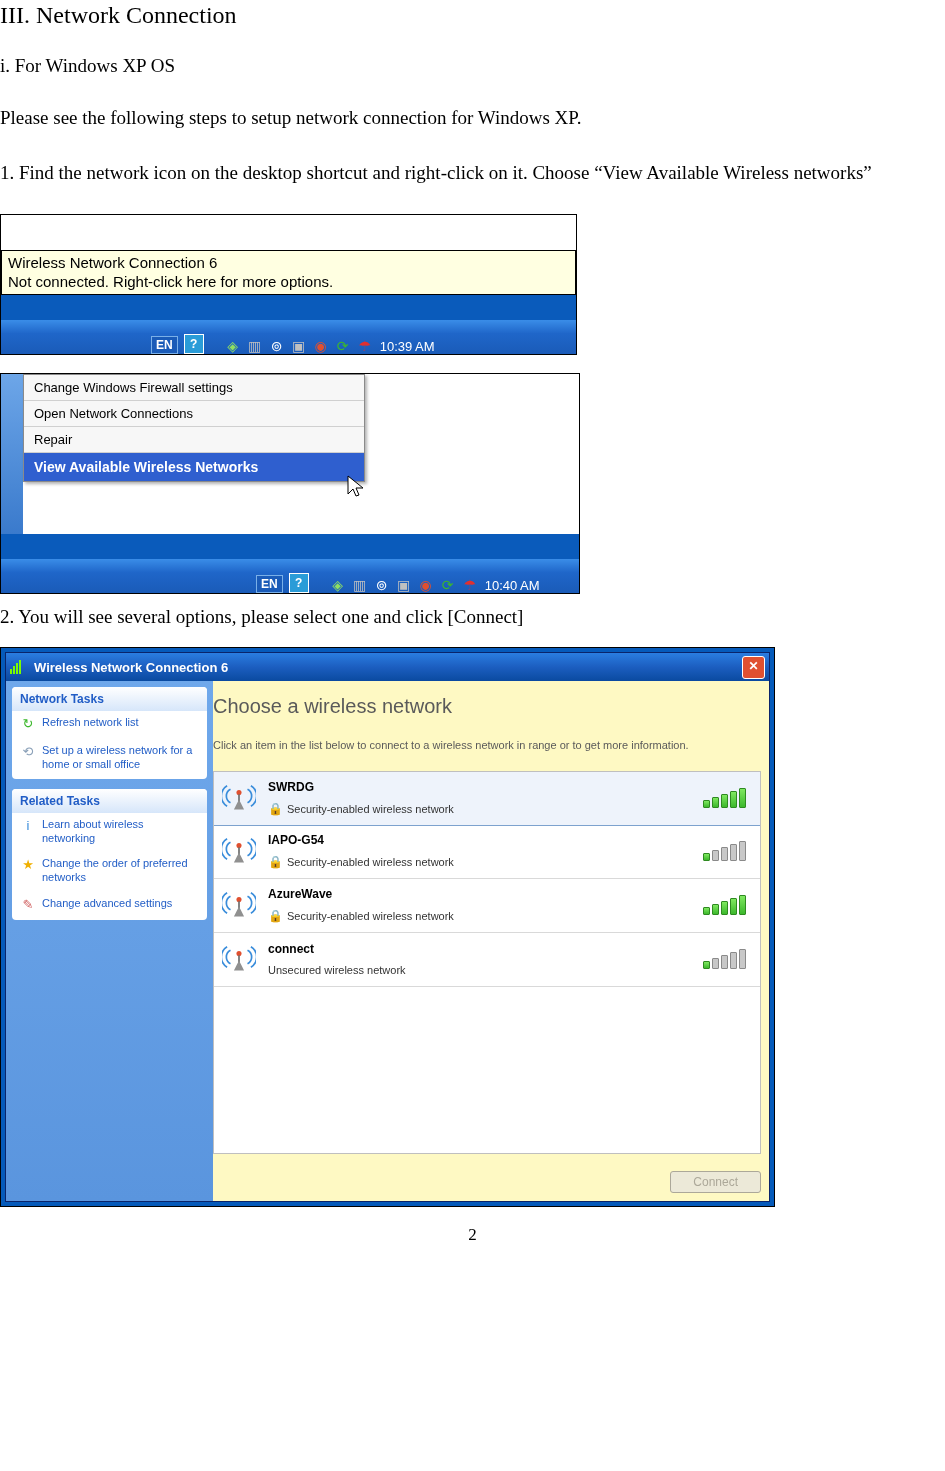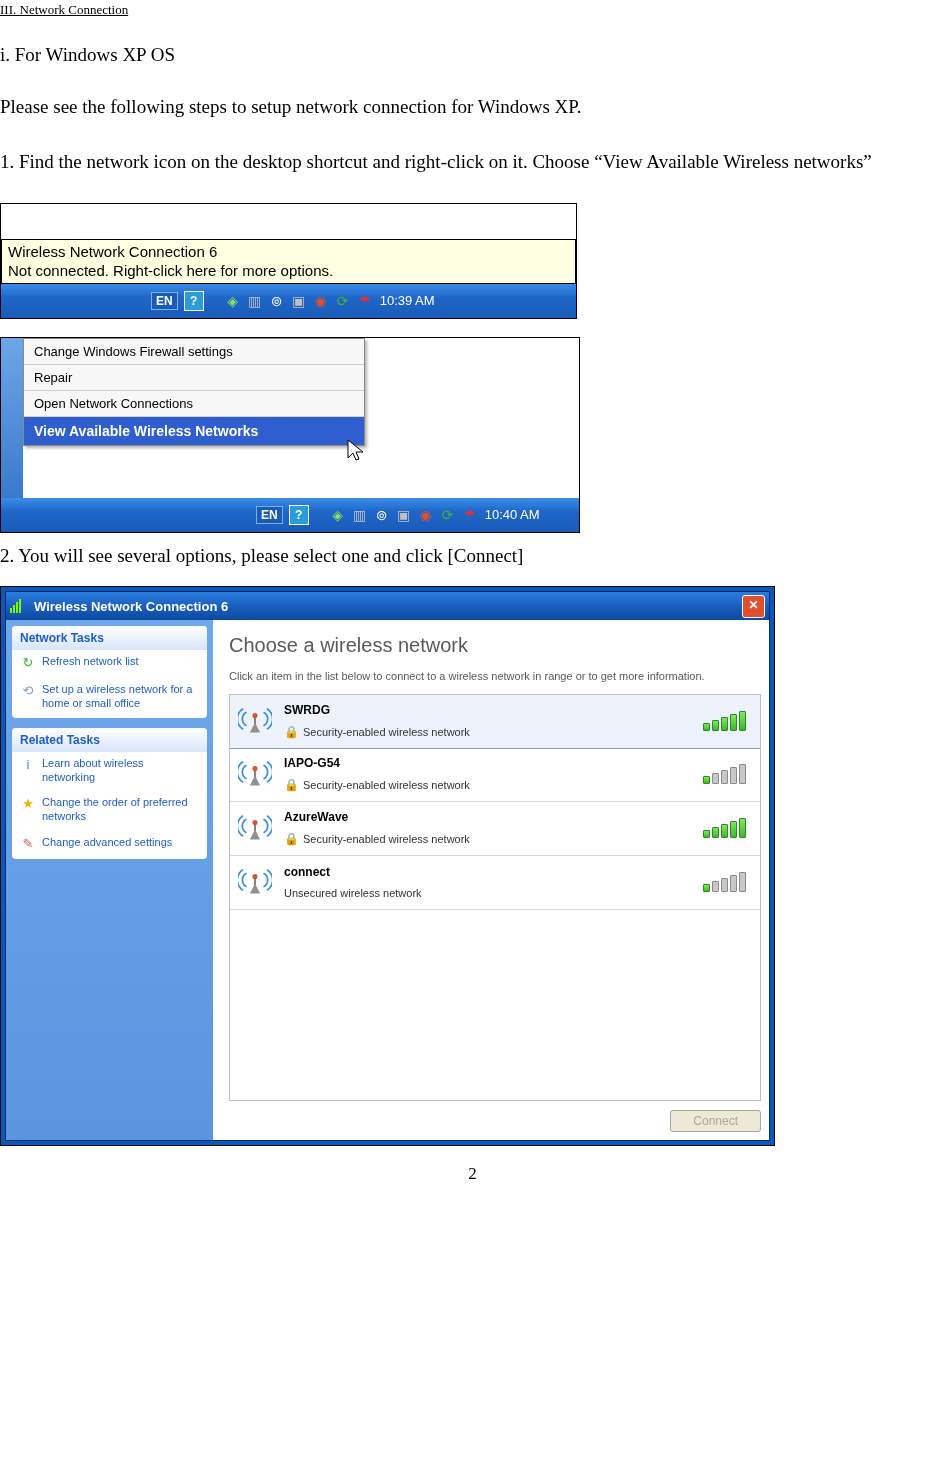--- a/index.html
+++ b/index.html
@@ -5,23 +5,22 @@
   body {
     font-family: "Times New Roman", serif;
     font-size: 18px;
     color: #000;
     margin: 0;
     padding: 0 8px 20px 0;
     width: 945px;
     background: #fff;
   }
   .section-title {
-    font-size: 13px;
+    font-size: 24px;
     margin: 2px 0 26px 0;
-    text-decoration: underline;
   }
   .sub-title {
     font-size: 19px;
     margin: 0 0 26px 0;
   }
   .body-text {
     font-size: 19px;
     margin: 0 0 26px 0;
     line-height: 1.55;
   }
@@ -43,24 +42,25 @@
     font-family: Tahoma, sans-serif;
     font-size: 15px;
     padding: 2px 6px;
     margin: 0;
     line-height: 1.3;
   }
   .taskbar {
     height: 34px;
     background: linear-gradient(#3a8de8, #1f66c9 40%, #1a5bb8);
     display: flex;
-    align-items: center;
+    align-items: flex-end;
     font-family: Tahoma, sans-serif;
     color: #fff;
     position: relative;
+    margin-top: 25px;
   }
   .lang-ind {
     background: #1a5bb8;
     border: 1px solid #7ab0e8;
     font-size: 12px;
     font-weight: bold;
     padding: 1px 4px;
     margin-left: 150px;
   }
   .help-ind {
@@ -223,24 +223,25 @@
     line-height: 1.25;
   }
   .side-link .ic {
     width: 16px; height: 16px;
     flex-shrink: 0;
     font-size: 13px;
     text-align: center;
   }
   .xp-main {
     flex: 1;
-    background: #ffffff;
-    padding: 14px 8px 8px 16px;
+    background: #fef9c3;
+    padding: 14px 8px 8px 0;
     display: flex;
     flex-direction: column;
+    gap: 8px;
   }
   .choose-title {
     font-family: Verdana, sans-serif;
     font-size: 20px;
     color: #5a5a5a;
     margin-bottom: 12px;
   }
   .choose-sub {
     font-size: 11px;
     color: #5a5a5a;
@@ -353,22 +354,22 @@
     </div>
     <span class="tray-time">10:39 AM</span>
   </div>
 </div>
 
 <div class="shot2">
   <div class="ctx-stack">
     <div class="ctx-left-edge"></div>
     <div class="ctx-menu">
       <div class="ctx-item">Change Windows Firewall settings</div>
+      <div class="ctx-item">Open Network Connections</div>
       <div class="ctx-item">Repair</div>
-      <div class="ctx-item">Open Network Connections</div>
       <div class="ctx-item sel">View Available Wireless Networks</div>
     </div>
     <div class="shot2-cursor">
       <svg width="22" height="26" viewBox="0 0 22 26">
           <path d="M2 2 L2 20 L7 15 L10 22 L13 21 L10 14 L17 14 Z" fill="#fff" stroke="#000" stroke-width="1"></path>
         </svg>
     </div>
   </div>
   <div class="taskbar">
     <span class="lang-ind" style="margin-left:255px">EN</span>

